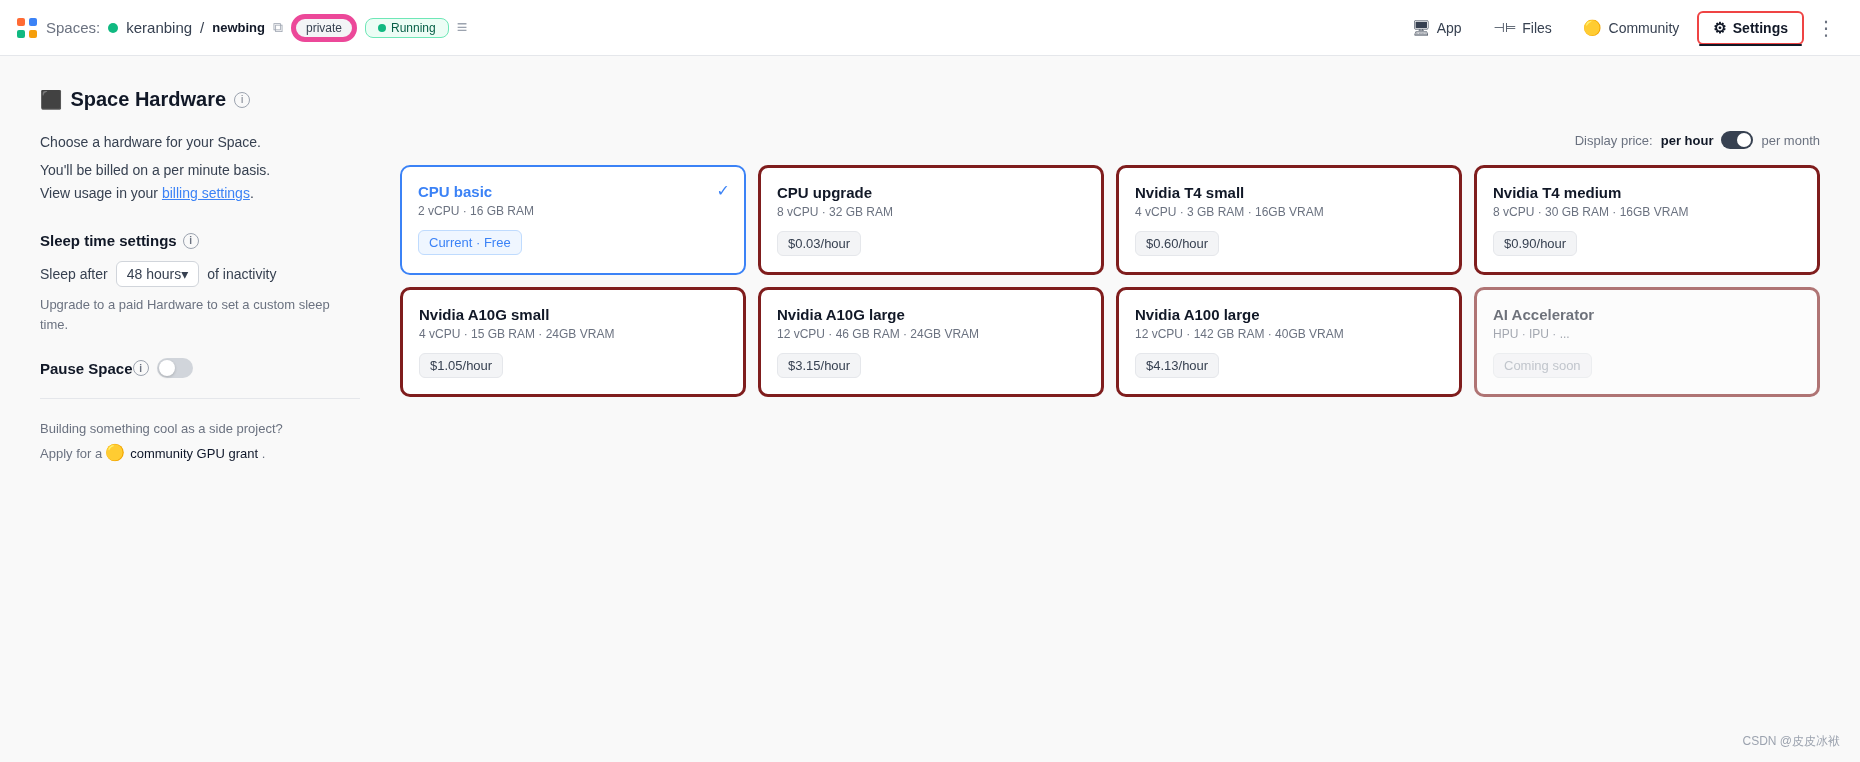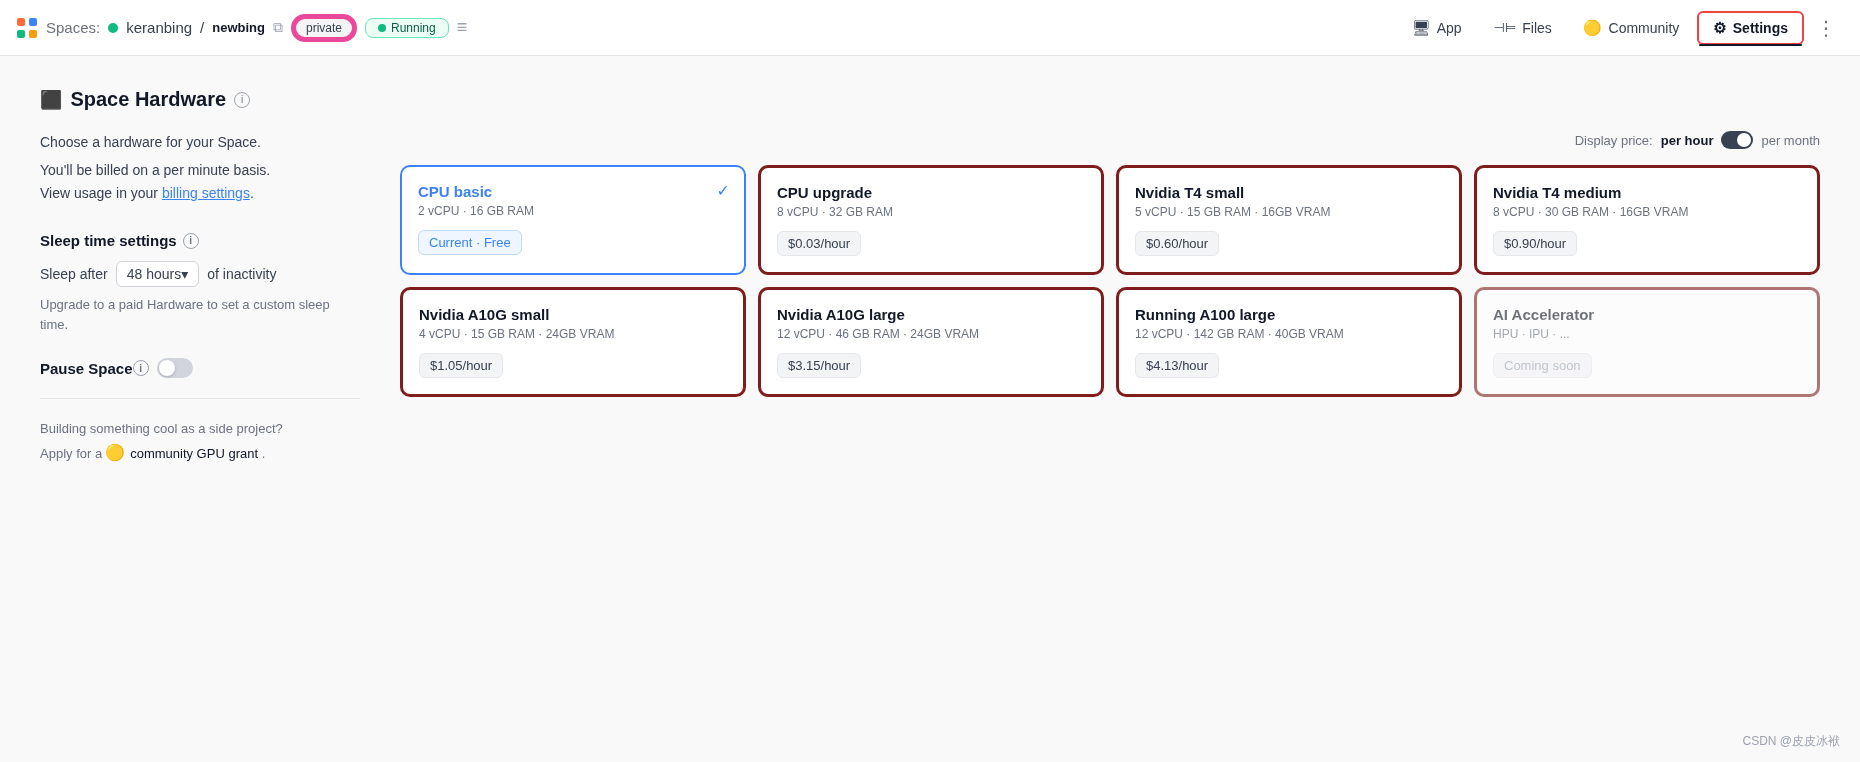--- a/index.html
+++ b/index.html
@@ -239,21 +239,21 @@
     </div>
           <div class="hw-card">
       
       <div class="hw-name">CPU upgrade</div>
       <div class="hw-specs">8 vCPU  ·  32 GB RAM</div>
       <span class="hw-price-badge">$0.03/hour</span>
     </div>
           <div class="hw-card">
       
       <div class="hw-name">Nvidia T4 small</div>
-      <div class="hw-specs">5 vCPU  ·  15 GB RAM  ·  16GB VRAM</div>
+      <div class="hw-specs">4 vCPU  ·  3 GB RAM  ·  16GB VRAM</div>
       <span class="hw-price-badge">$0.60/hour</span>
     </div>
           <div class="hw-card">
       
       <div class="hw-name">Nvidia T4 medium</div>
       <div class="hw-specs">8 vCPU  ·  30 GB RAM  ·  16GB VRAM</div>
       <span class="hw-price-badge">$0.90/hour</span>
     </div>
           <div class="hw-card">
       
@@ -262,21 +262,21 @@
       <span class="hw-price-badge">$1.05/hour</span>
     </div>
           <div class="hw-card">
       
       <div class="hw-name">Nvidia A10G large</div>
       <div class="hw-specs">12 vCPU  ·  46 GB RAM  ·  24GB VRAM</div>
       <span class="hw-price-badge">$3.15/hour</span>
     </div>
           <div class="hw-card">
       
-      <div class="hw-name">Running A100 large</div>
+      <div class="hw-name">Nvidia A100 large</div>
       <div class="hw-specs">12 vCPU  ·  142 GB RAM  ·  40GB VRAM</div>
       <span class="hw-price-badge">$4.13/hour</span>
     </div>
           <div class="hw-card disabled">
       
       <div class="hw-name">AI Accelerator</div>
       <div class="hw-specs">HPU  ·  IPU  ·  ...</div>
       <span class="hw-price-badge coming-soon">Coming soon</span>
     </div>
         </div>

